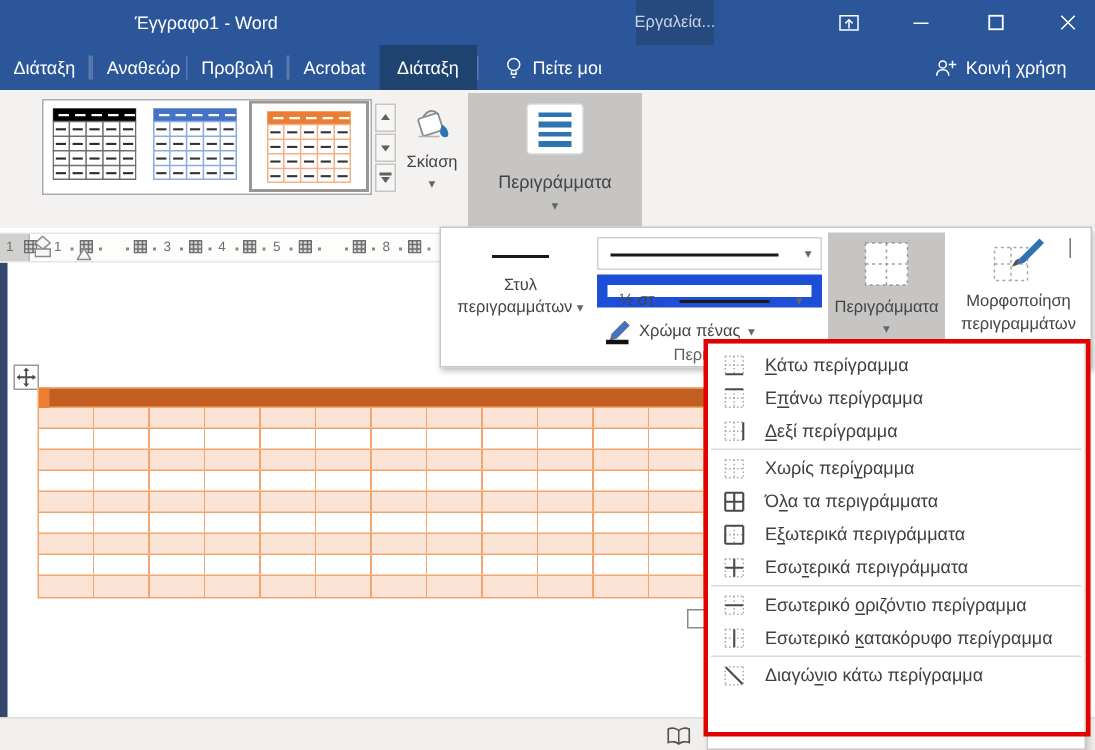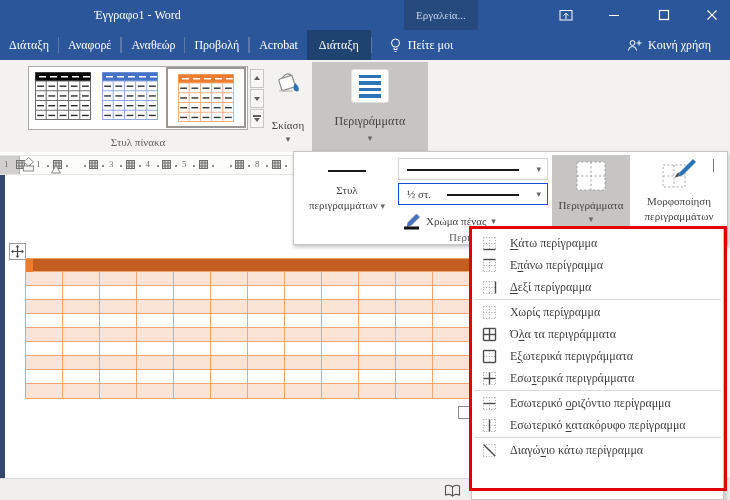--- a/index.html
+++ b/index.html
@@ -1,24 +1,24 @@
 <!DOCTYPE html>
 <html><head>
 <meta charset="utf-8">
 <style>
   *{box-sizing:border-box;margin:0;padding:0}
   body{background:#888}
   #app{position:relative;width:730px;height:500px;overflow:hidden;background:#fff;
-       font-family:Liberation Serif, serif;-webkit-font-smoothing:antialiased}
+       font-family:Liberation Sans, sans-serif;-webkit-font-smoothing:antialiased}
   .abs{position:absolute}
 
   
   #titlebar{position:absolute;left:0;top:0;width:730px;height:30px;background:#2B579A;color:#fff}
   #doc-title{position:absolute;left:0;top:8px;width:275px;text-align:center;font-size:12px}
-  #ctx-header{position:absolute;left:404px;top:0;width:74px;height:30px;background:#26497E;
+  #ctx-header{position:absolute;left:424px;top:0;width:52px;height:30px;background:#26497E;
               display:flex;align-items:center;justify-content:center}
   #ctx-header span{font-size:11px;color:#C8D3E8}
   .winbtn{position:absolute;top:0;width:32px;height:30px;display:flex;align-items:center;justify-content:center;cursor:default}
 
   
   #tabrow{position:absolute;left:0;top:30px;width:730px;height:30px;background:#2B579A;display:flex;align-items:stretch}
   .tab{display:inline-flex;align-items:center;padding:0 9px;color:#fff;font-size:12px;white-space:nowrap;overflow:hidden}
   .tab.trunc{max-width:62px}
   .tsep{width:1px;height:16px;background:#5B79AC;align-self:center}
   .tab.active{background:#F4F3F2;color:#3A3A3A;padding:0 12px}
@@ -71,21 +71,21 @@
   
   #statusbar{position:absolute;left:0;top:478px;width:730px;height:22px;background:#F0EFED;border-top:1px solid #DCDAD8;z-index:5}
   #readmode-btn{position:absolute;left:441px;top:3px;width:22px;height:17px;display:flex;align-items:center;justify-content:center}
 
   
   #flyout{position:absolute;left:293px;top:151px;width:435px;height:94px;background:#fff;border:1px solid #C8C6C4;
           box-shadow:1px 2px 4px rgba(0,0,0,.25);z-index:30;font-size:11px;color:#444}
   #fo-borderstyles{position:absolute;left:6px;top:4px;width:94px;height:82px;display:flex;flex-direction:column;align-items:center}
   .sampleline{width:38px;height:2px;background:#1a1a1a;margin-top:14px}
   #fo-style-combo{position:absolute;left:104px;top:6px;width:150px;height:22px;background:#fff;border:1px solid #D4D2D0}
-  #fo-weight-combo{position:absolute;left:104px;top:31px;width:150px;height:22px;background:#fff;border:1px solid #1d4ed8}
+  #fo-weight-combo{position:absolute;left:104px;top:31px;width:150px;height:22px;background:#fff;border:7px solid #1d4ed8}
   .combo-line{position:absolute;top:10px;height:2px;background:#1a1a1a}
   .combo-arrow{position:absolute;right:6px;top:5px;font-size:9px;color:#666}
   #fo-pencolor{position:absolute;left:104px;top:56px;width:150px;height:26px;display:flex;align-items:center;gap:5px;padding-left:5px}
   #fo-borders-btn{position:absolute;left:258px;top:3px;width:78px;height:80px;background:#C7C5C3;
                   display:flex;flex-direction:column;align-items:center}
   #fo-painter-btn{position:absolute;left:339px;top:3px;width:92px;height:80px;display:flex;flex-direction:column;align-items:center;text-align:center}
   #fo-chev{position:absolute;left:419px;top:8px;width:9px;height:9px}
   .chev{width:8px;height:8px;border-left:1.6px solid #777;border-top:1.6px solid #777;transform:rotate(45deg)}
   #fo-group-label{position:absolute;left:155px;top:79px;font-size:11px;color:#5F5F5F;white-space:nowrap}
 
@@ -128,21 +128,20 @@
     <div class="winbtn" style="left:696px">
       <svg width="12" height="12" viewBox="0 0 12 12">
           <path d="M1.5 1.5l9 9M10.5 1.5l-9 9" stroke="#fff" stroke-width="1.1"></path>
         </svg>
     </div>
   </div>
 
   <div id="tabrow">
     <span class="tab">Διάταξη</span>
       <i class="tsep"></i>
-    <span class="tab trunc">Αναφορέ</span>
       <i class="tsep"></i>
       <i class="tsep"></i>
     <span class="tab trunc">Αναθεώρ</span>
       <i class="tsep"></i>
     <span class="tab">Προβολή</span>
       <i class="tsep"></i>
       <i class="tsep"></i>
     <span class="tab">Acrobat</span>
     <span class="tab ctx">Διάταξη</span>
     <i class="tsep"></i>
@@ -291,34 +290,33 @@
           <span class="tri-down2"></span>
         </div>
     </div>
     <div id="shading-btn">
       <svg width="30" height="30" viewBox="0 0 30 30" style="margin-top:4px">
         <rect x="7" y="7" width="14" height="12" rx="1.5" transform="rotate(-18 14 13)" fill="#fff" stroke="#8A8A8A" stroke-width="1.2"></rect>
         <path d="M9 8Q14 1 19 6" fill="none" stroke="#8A8A8A" stroke-width="1.2"></path>
         <path d="M22 13q5 4 3.5 8q-3.5 1.5-5-2q-.5-3 1.5-6z" fill="#2E74B5"></path>
         <path d="M6 21h14" stroke="#B5B3B1"></path>
       </svg>
-      <span style="margin-top:19px">Σκίαση</span>
+      <span style="margin-top:2px">Σκίαση</span>
       <span class="arrow" style="margin-top:4px">▾</span>
     </div>
     <div id="borders-big-btn">
       <div class="tile">
         <span class="bluebar"></span>
           <span class="bluebar"></span>
           <span class="bluebar"></span>
           <span class="bluebar"></span>
       </div>
       <span style="margin-top:12px">Περιγράμματα</span>
       <span class="arrow" style="margin-top:5px">▾</span>
     </div>
-    <div id="tstyles-label">Στυλ πίνακα</div>
   </div>
 
   <div id="page"></div>
   <div id="leftstrip"></div>
 
   <div id="ruler">
     <div id="ruler-margin"></div>
     <div id="ruler-marks">
         <svg class="rmark" style="left:16px" width="9" height="9" viewBox="0 0 9 9">
           <rect x="0.5" y="0.5" width="8" height="8" fill="#DCDCDA" stroke="#6F6F6F"></rect>

